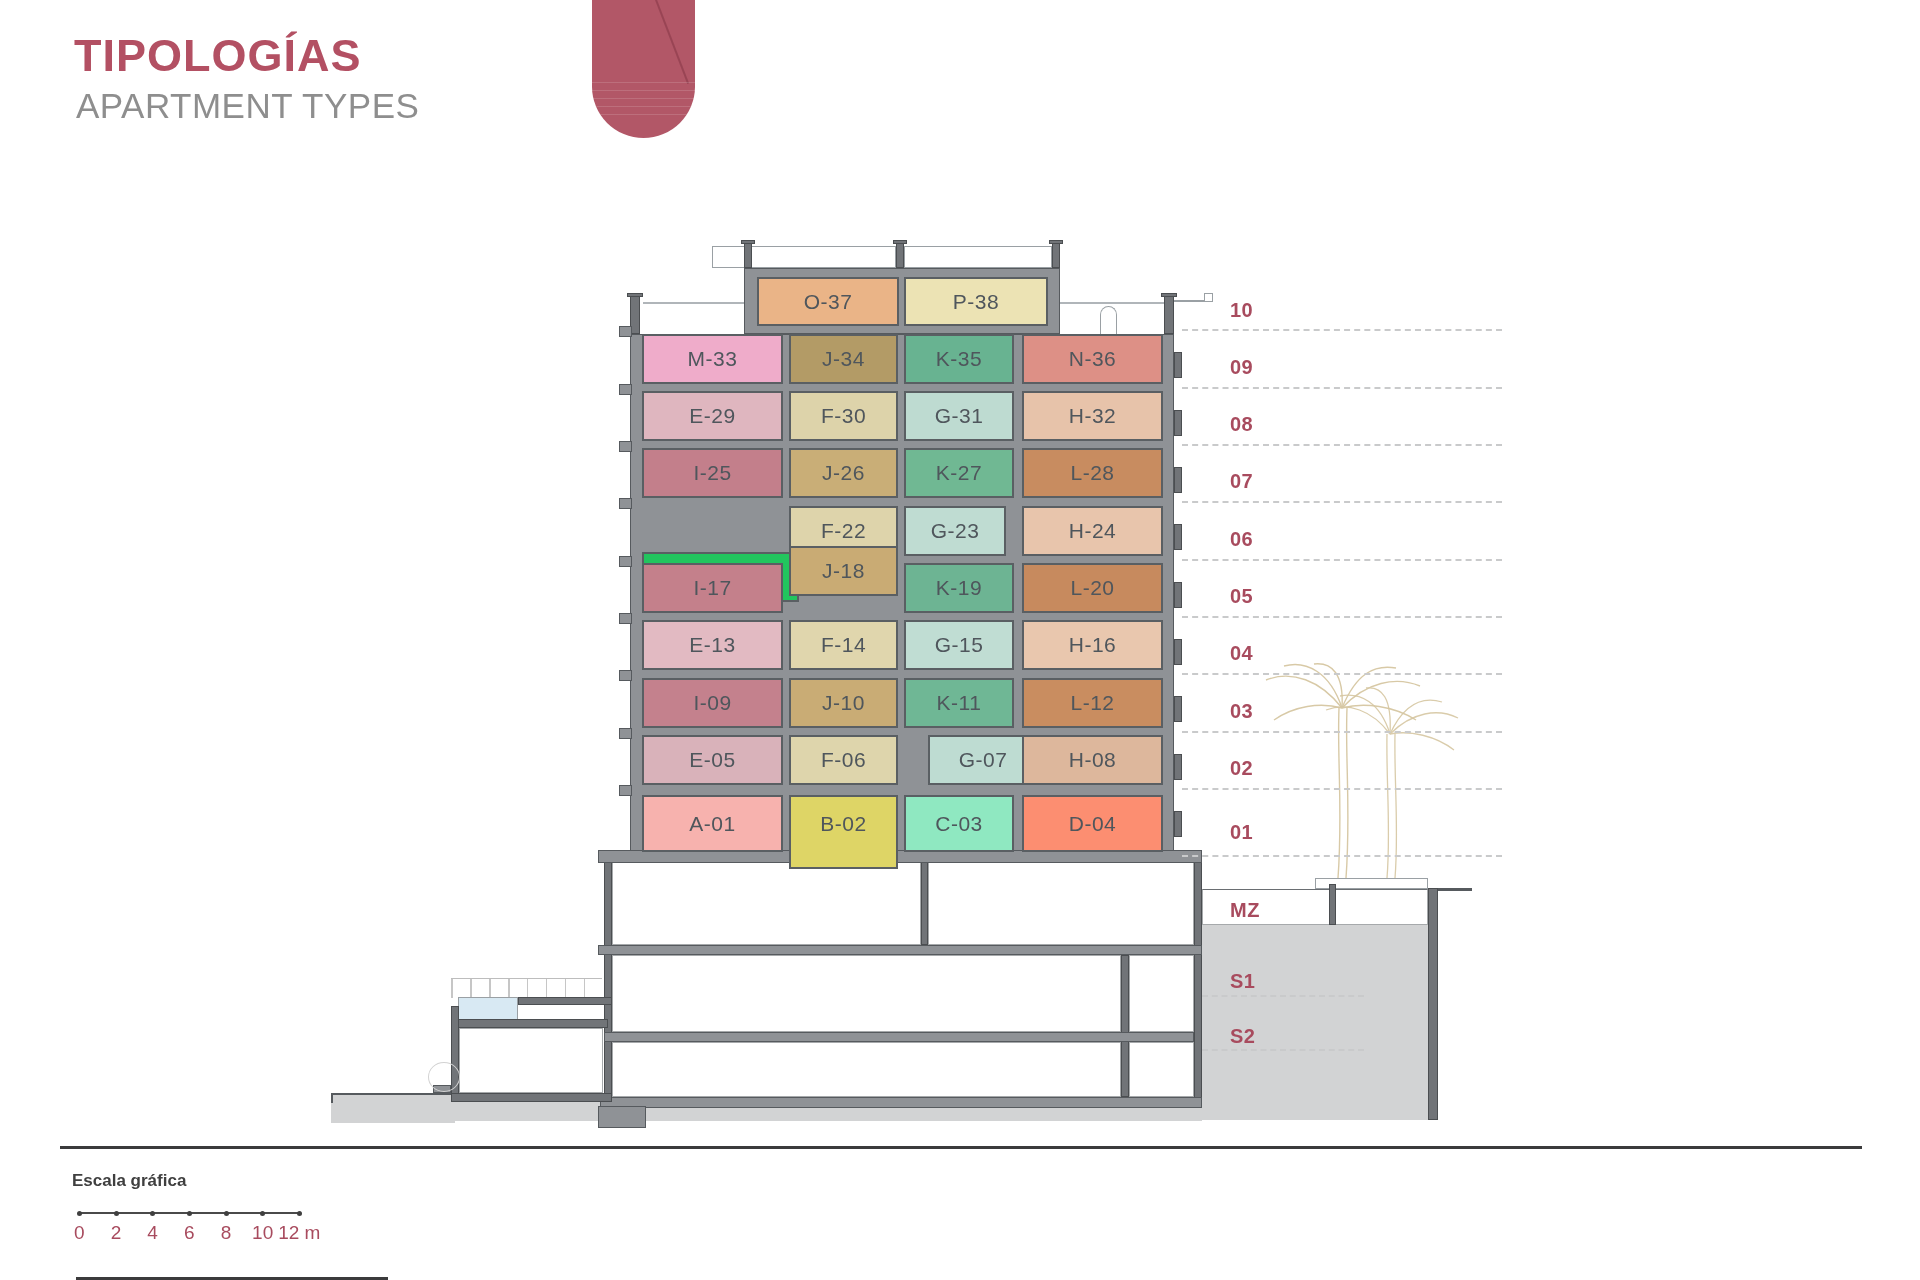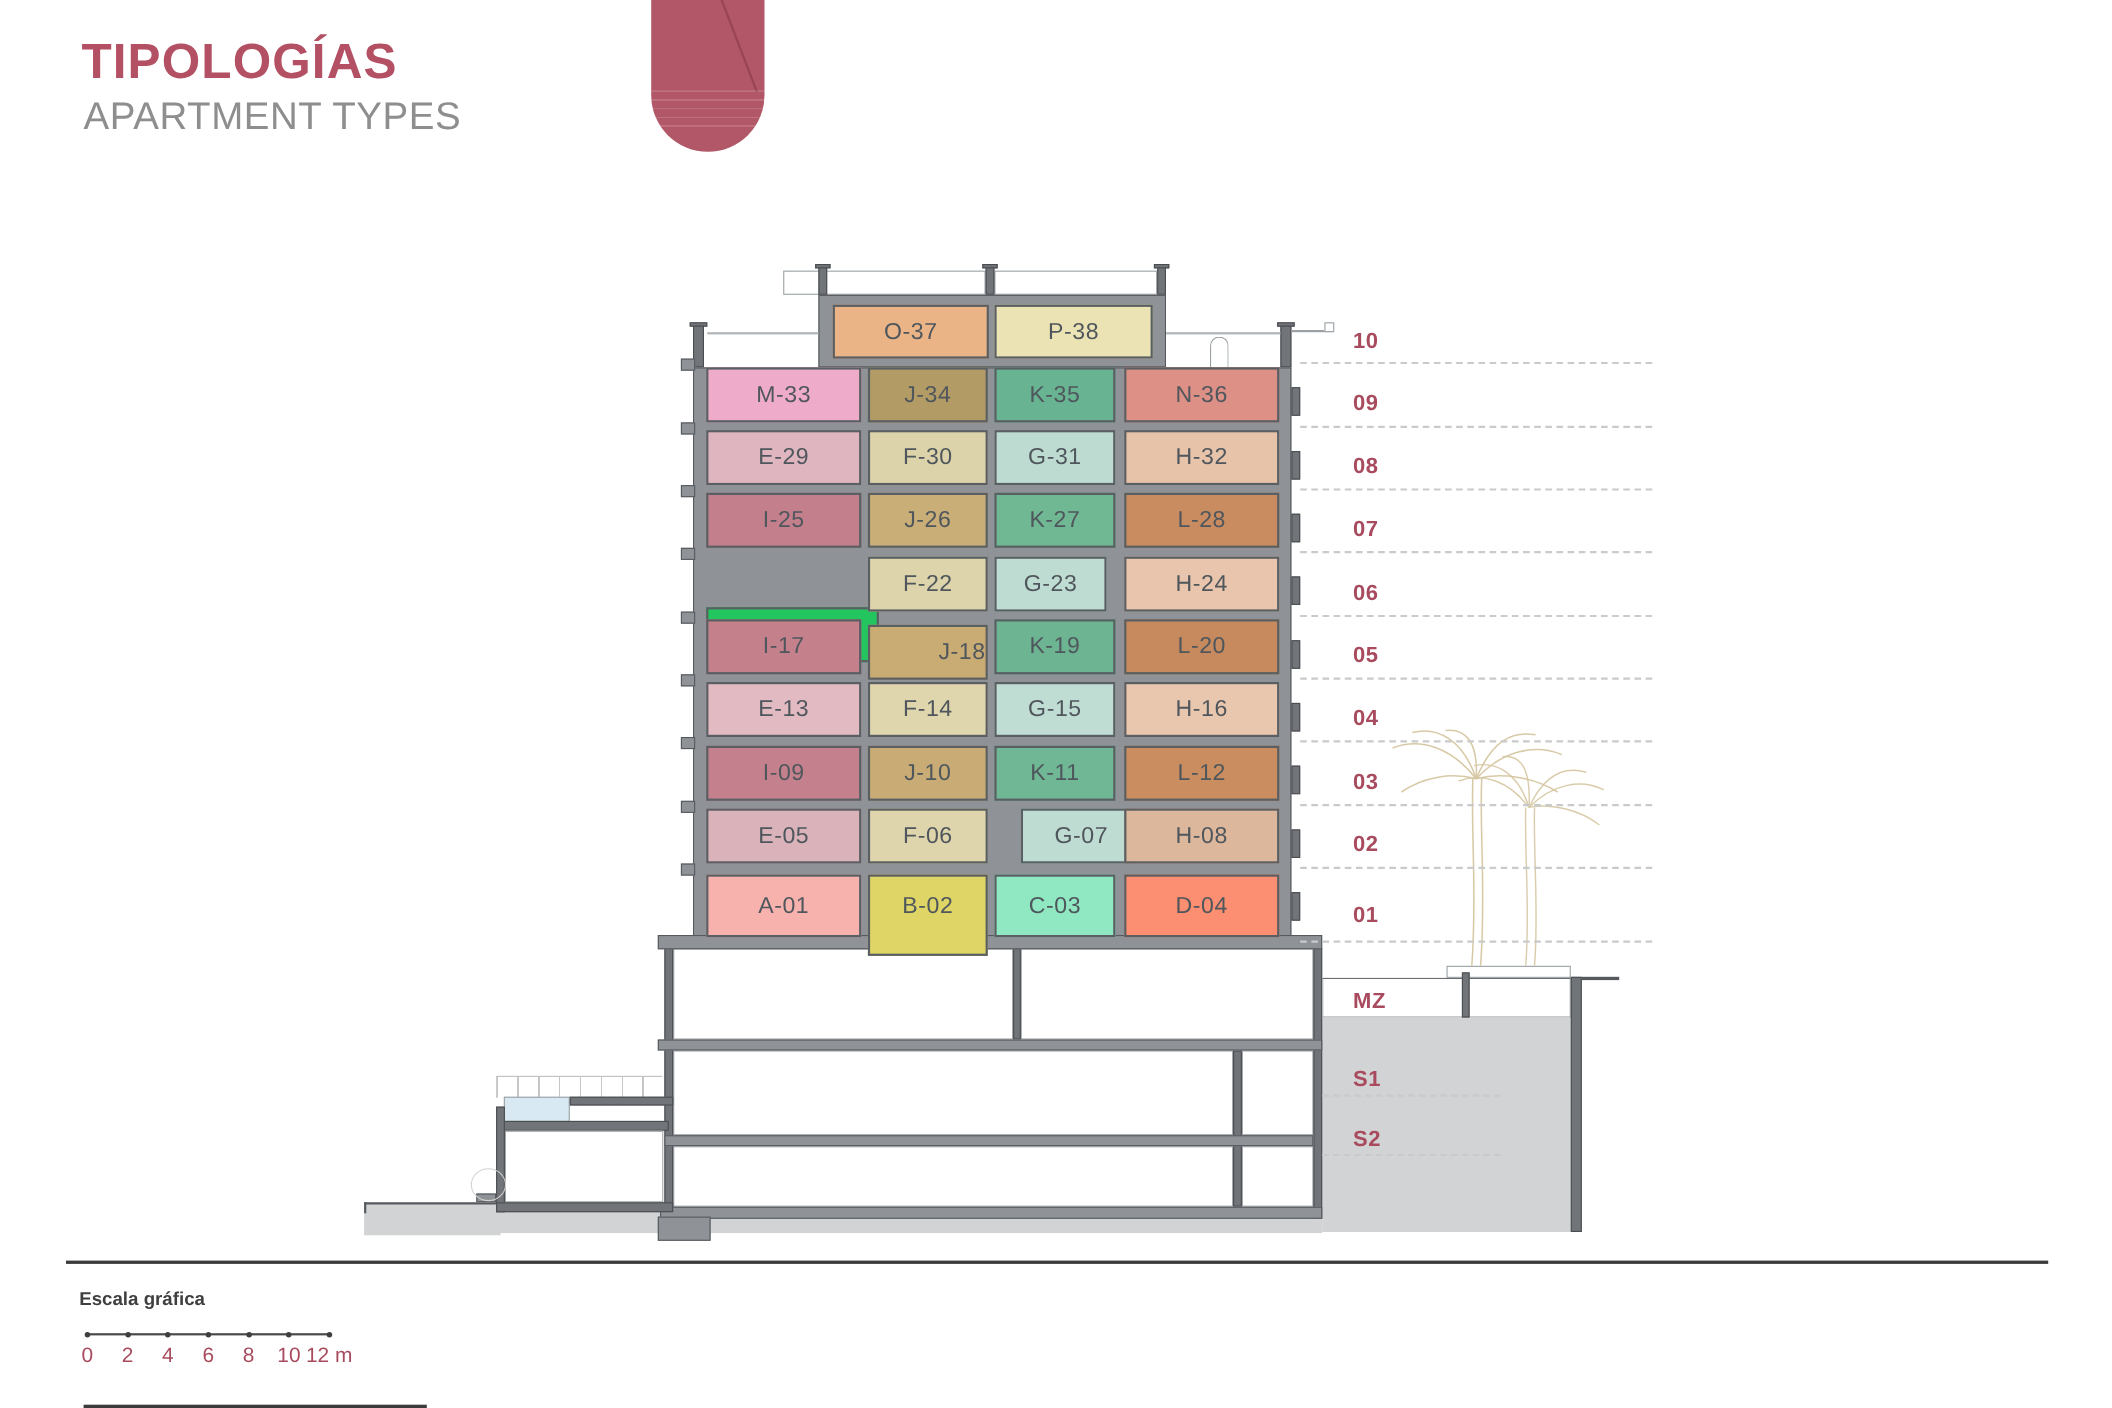--- a/index.html
+++ b/index.html
@@ -165,21 +165,21 @@
     <div class="cell" style="left: 1022px; top: 448px; width: 141px; height: 50px; background: rgb(200, 140, 96); line-height: 46px;">L-28</div>
     <div class="dash" style="left: 1182px; top: 501px; width: 320px;"></div>
     <div class="flabel" style="left: 1230px; top: 469px;">07</div>
     <div class="cell" style="left: 642px; top: 506px; width: 157px; height: 50px; background: #22c55e; line-height: 46px; margin-top: 46px;">E-21</div>
     <div class="cell" style="left: 789px; top: 506px; width: 109px; height: 50px; background: rgb(222, 212, 171); line-height: 46px;">F-22</div>
     <div class="cell" style="left: 904px; top: 506px; width: 102px; height: 50px; background: rgb(191, 220, 210); line-height: 46px;">G-23</div>
     <div class="cell" style="left: 1022px; top: 506px; width: 141px; height: 50px; background: rgb(232, 197, 172); line-height: 46px;">H-24</div>
     <div class="dash" style="left: 1182px; top: 559px; width: 320px;"></div>
     <div class="flabel" style="left: 1230px; top: 527px;">06</div>
     <div class="cell" style="left: 642px; top: 563px; width: 141px; height: 50px; background: rgb(196, 128, 139); line-height: 46px;">I-17</div>
-    <div class="cell" style="left: 789px; top: 568px; width: 109px; height: 50px; background: rgb(201, 171, 116); line-height: 46px; text-align: right;">J-18</div>
+    <div class="cell" style="left: 789px; top: 546px; width: 109px; height: 50px; background: rgb(201, 171, 116); line-height: 46px;">J-18</div>
     <div class="cell" style="left: 904px; top: 563px; width: 110px; height: 50px; background: rgb(109, 180, 147); line-height: 46px;">K-19</div>
     <div class="cell" style="left: 1022px; top: 563px; width: 141px; height: 50px; background: rgb(199, 138, 94); line-height: 46px;">L-20</div>
     <div class="dash" style="left: 1182px; top: 616px; width: 320px;"></div>
     <div class="flabel" style="left: 1230px; top: 584px;">05</div>
     <div class="cell" style="left: 642px; top: 620px; width: 141px; height: 50px; background: rgb(226, 186, 194); line-height: 46px;">E-13</div>
     <div class="cell" style="left: 789px; top: 620px; width: 109px; height: 50px; background: rgb(224, 214, 173); line-height: 46px;">F-14</div>
     <div class="cell" style="left: 904px; top: 620px; width: 110px; height: 50px; background: rgb(192, 221, 211); line-height: 46px;">G-15</div>
     <div class="cell" style="left: 1022px; top: 620px; width: 141px; height: 50px; background: rgb(233, 199, 174); line-height: 46px;">H-16</div>
     <div class="dash" style="left: 1182px; top: 673px; width: 320px;"></div>
     <div class="flabel" style="left: 1230px; top: 641px;">04</div>

